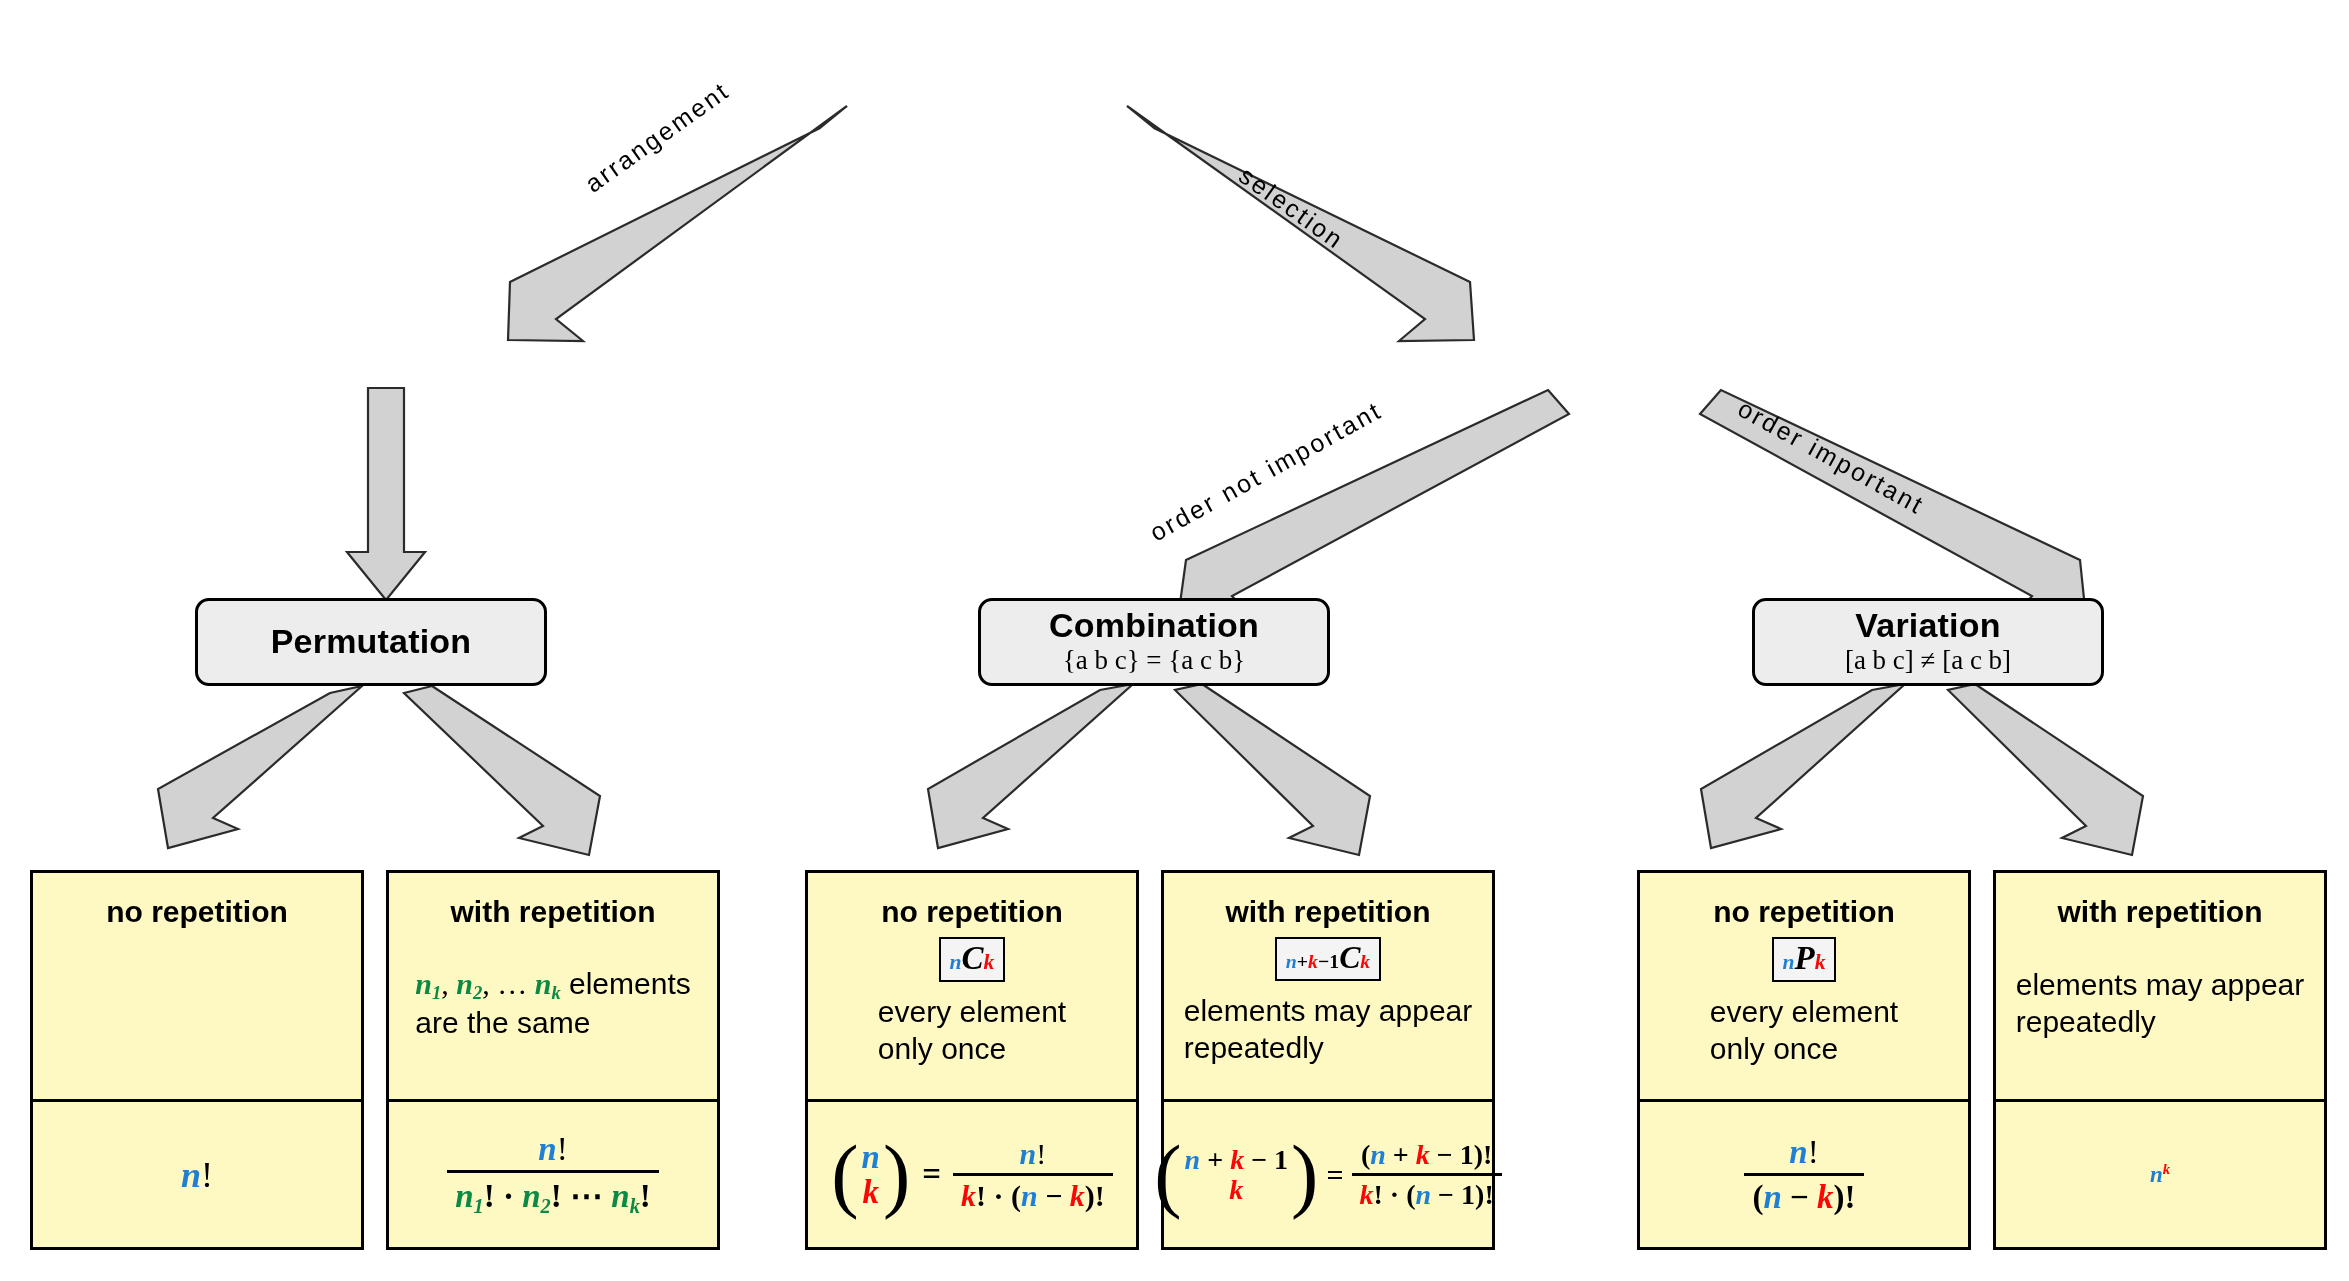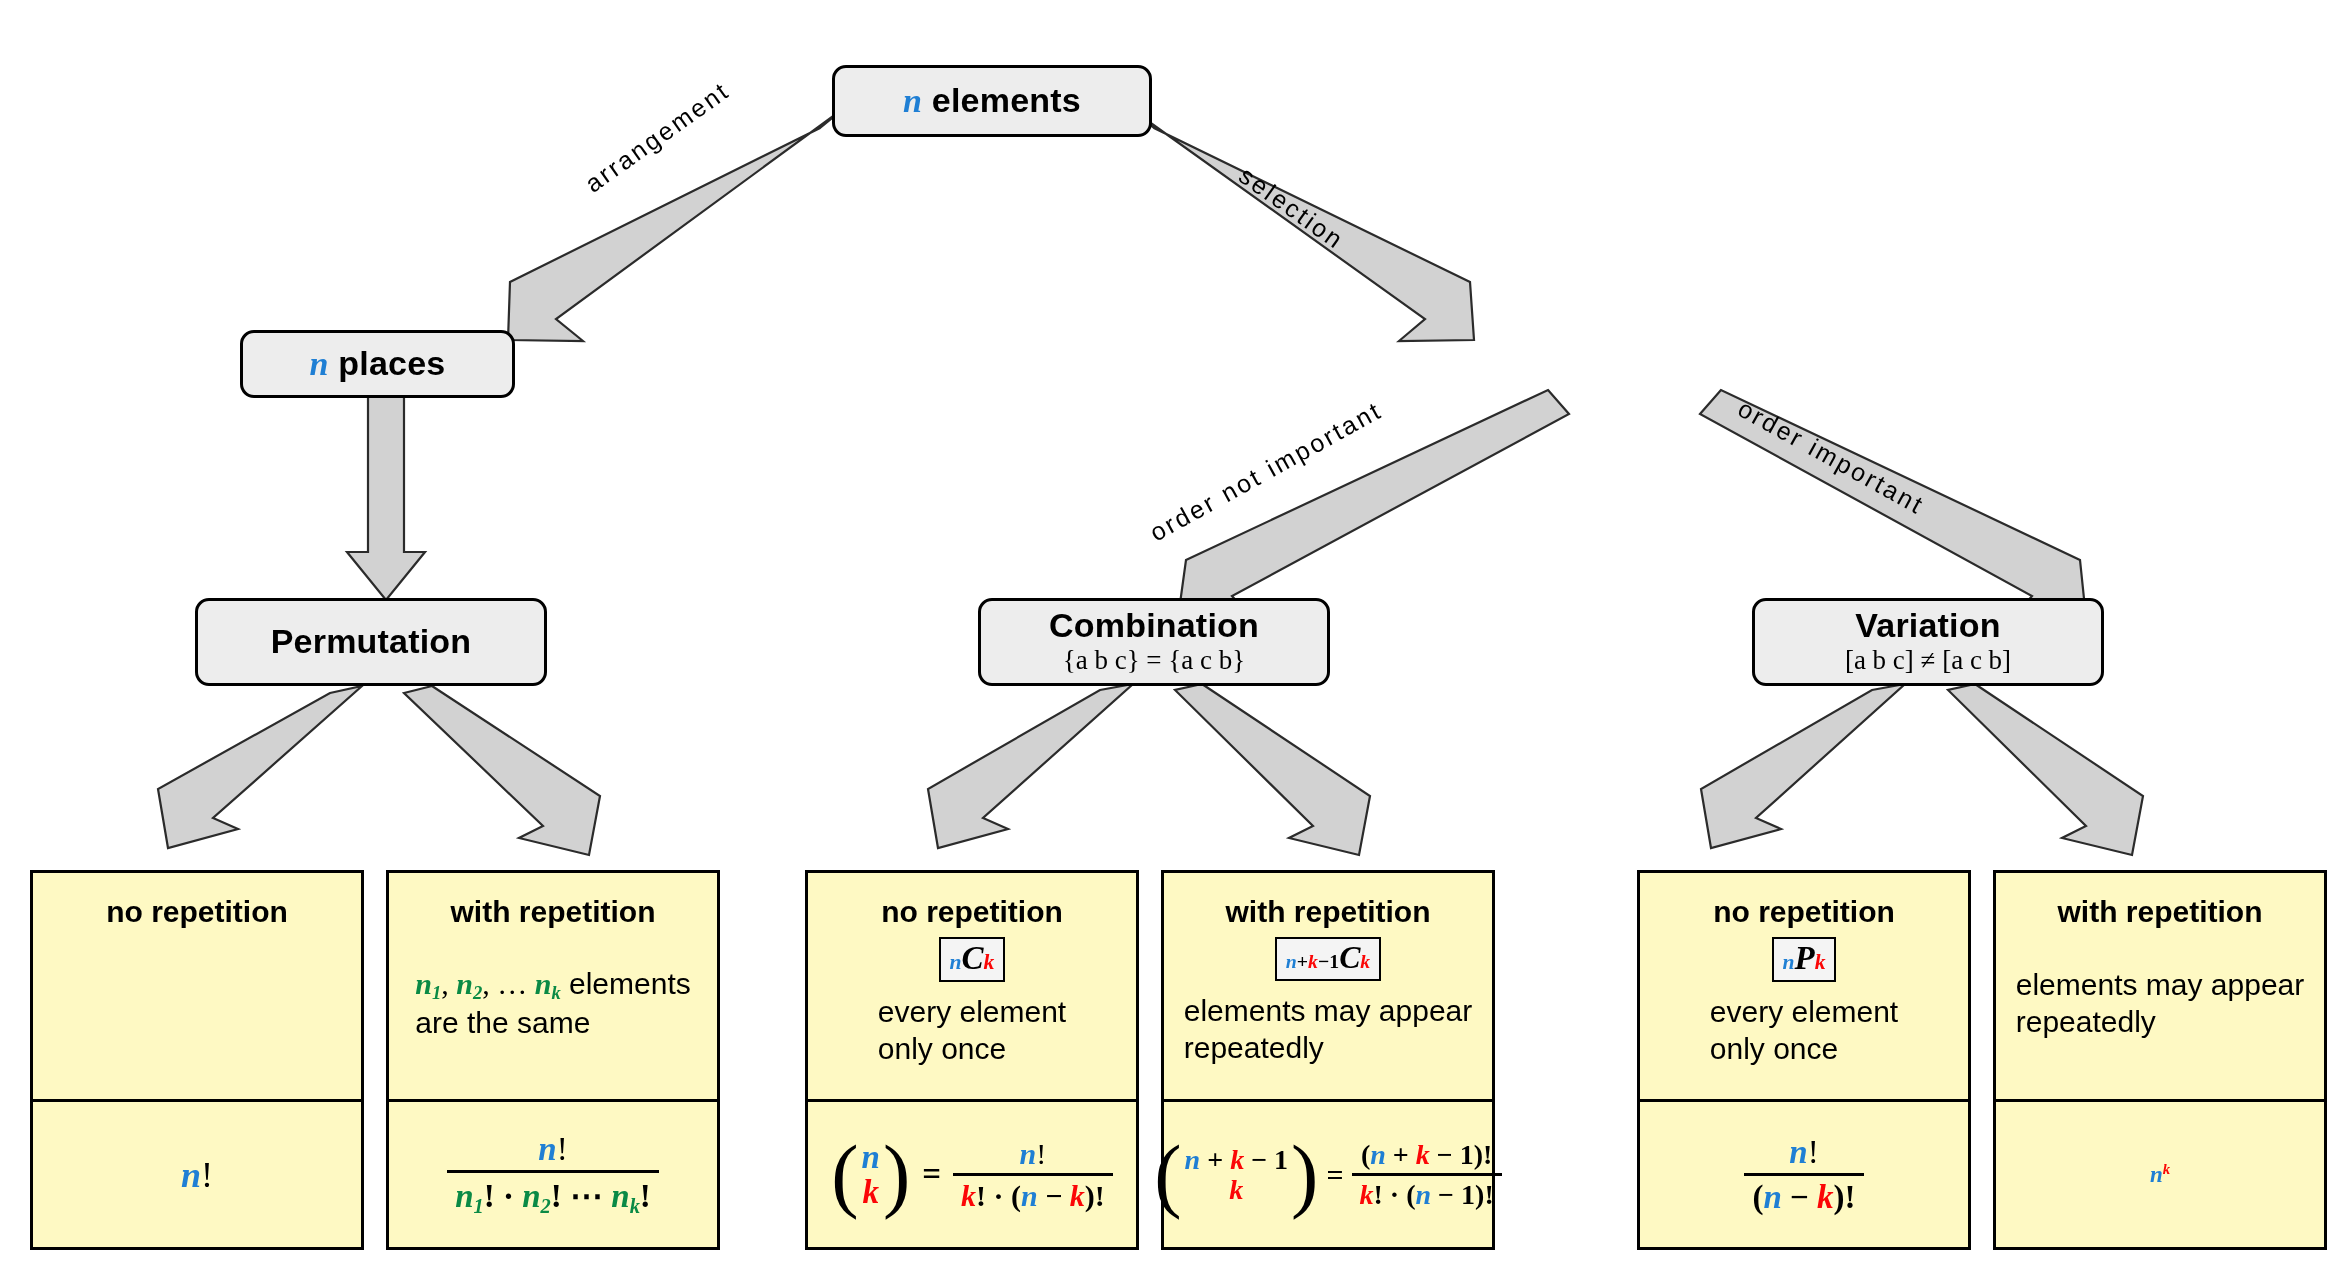--- a/index.html
+++ b/index.html
@@ -97,31 +97,21 @@
     </g>
 
     <g>
       <polygon class="ar" points="1872,690 1905,684 1756,818 1781,829 1711,848 1701,789"></polygon>
     </g>
     <g>
       <polygon class="ar" points="1975,684 1948,690 2086,826 2062,838 2132,855 2143,796"></polygon>
     </g>
   </svg>
 
-  <div class="node" style="left:832px;top:65px;width:320px;height:72px;">
-    <div class="title">
-      <span class="mn">n</span><span> elements</span>
-    </div>
-  </div>
-
-  <div class="node" style="left:240px;top:330px;width:275px;height:68px;">
-    <div class="title">
-      <span class="mn">n</span><span> places</span>
-    </div>
-  </div>
+
 
 
   <div class="node" style="left:195px;top:598px;width:352px;height:88px;text-align:right;">
     <div class="title">Permutation</div>
   </div>
 
   <div class="node" style="left:1752px;top:598px;width:352px;height:88px;">
     <div class="title">Variation</div>
     <div class="sub">[a b c] ≠ [a c b]</div>
   </div>

